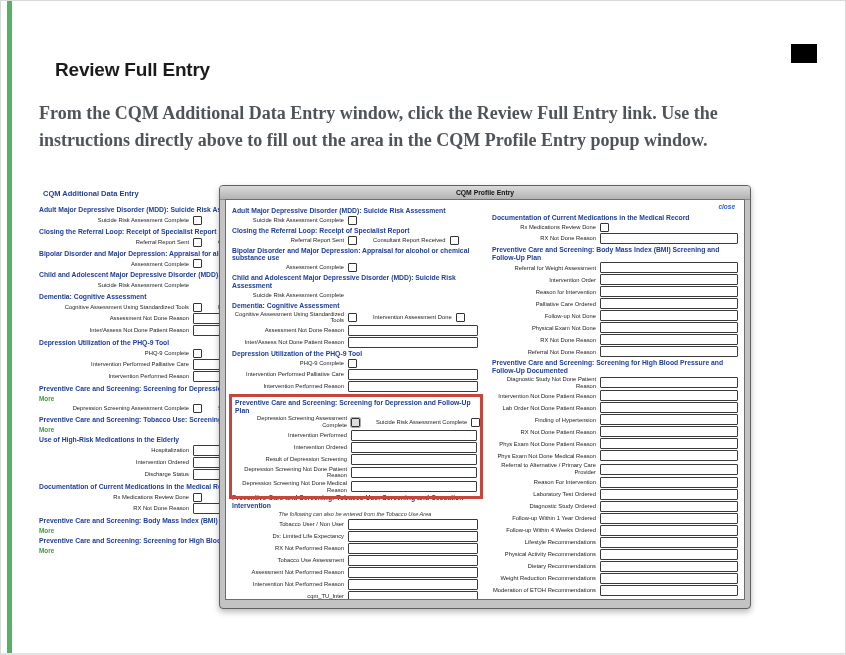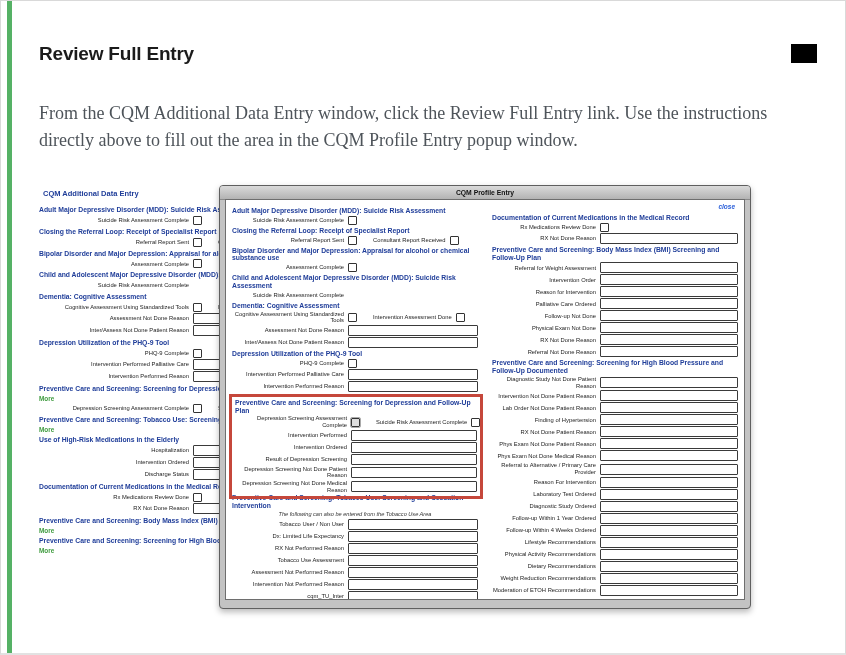--- a/index.html
+++ b/index.html
@@ -1,24 +1,24 @@
 <!DOCTYPE html>
 <html><head>
 <meta charset="utf-8">
 <style>
   html,body{margin:0;padding:0;background:#fff;}
   .page{position:relative;width:846px;height:655px;background:#ffffff;border:1px solid #d9d9d9;
         border-bottom:2px solid #e2e2e2;box-sizing:border-box;overflow:hidden;
         font-family:"Liberation Sans",sans-serif;}
   .accent-bar{position:absolute;left:6px;top:0;width:5px;height:100%;background:#55b165;}
-  .page-title{position:absolute;left:38px;top:42px;margin:0;font-size:19px;font-weight:bold;
+  .page-title{position:absolute;left:38px;top:42px;margin:16px;font-size:19px;font-weight:bold;
         color:#1b1b1b;letter-spacing:-0.2px;}
   .black-square{position:absolute;left:790px;top:43px;width:26px;height:19px;background:#000;}
   .intro{position:absolute;left:38px;top:99px;width:732px;margin:0;
-        font-family:"Liberation Serif",serif;font-size:18px;line-height:1.5;color:#4e545a;}
+        font-family:"Liberation Serif",serif;font-size:18px;line-height:1.5;color:#4e545a;font-weight:bold;}
 
   
   .sec-heading{font-size:6.8px;font-weight:bold;color:#1f3d99;line-height:1.15;margin:2px 0 1px;}
   .more{display:block;font-size:6.4px;font-weight:bold;color:#3f9b3f;margin:0 0 2px;cursor:pointer;}
   .row{display:flex;align-items:center;margin-bottom:1px;min-height:9px;}
   .lab{font-size:5.8px;color:#222;text-align:right;padding-right:4px;line-height:1.15;flex:none;}
   .lab2{width:auto !important;padding-left:16px;}
   .cbx{width:7px;height:7px;border:1px solid #333;background:#fff;flex:none;border-radius:1px;}
   .cbx.hl{background:#dcdcdc;outline:1px solid #aaa;}
   .inp{height:9px;border:1px solid #3a3a3a;background:#fff;border-radius:1px;flex:1;min-width:0;}

